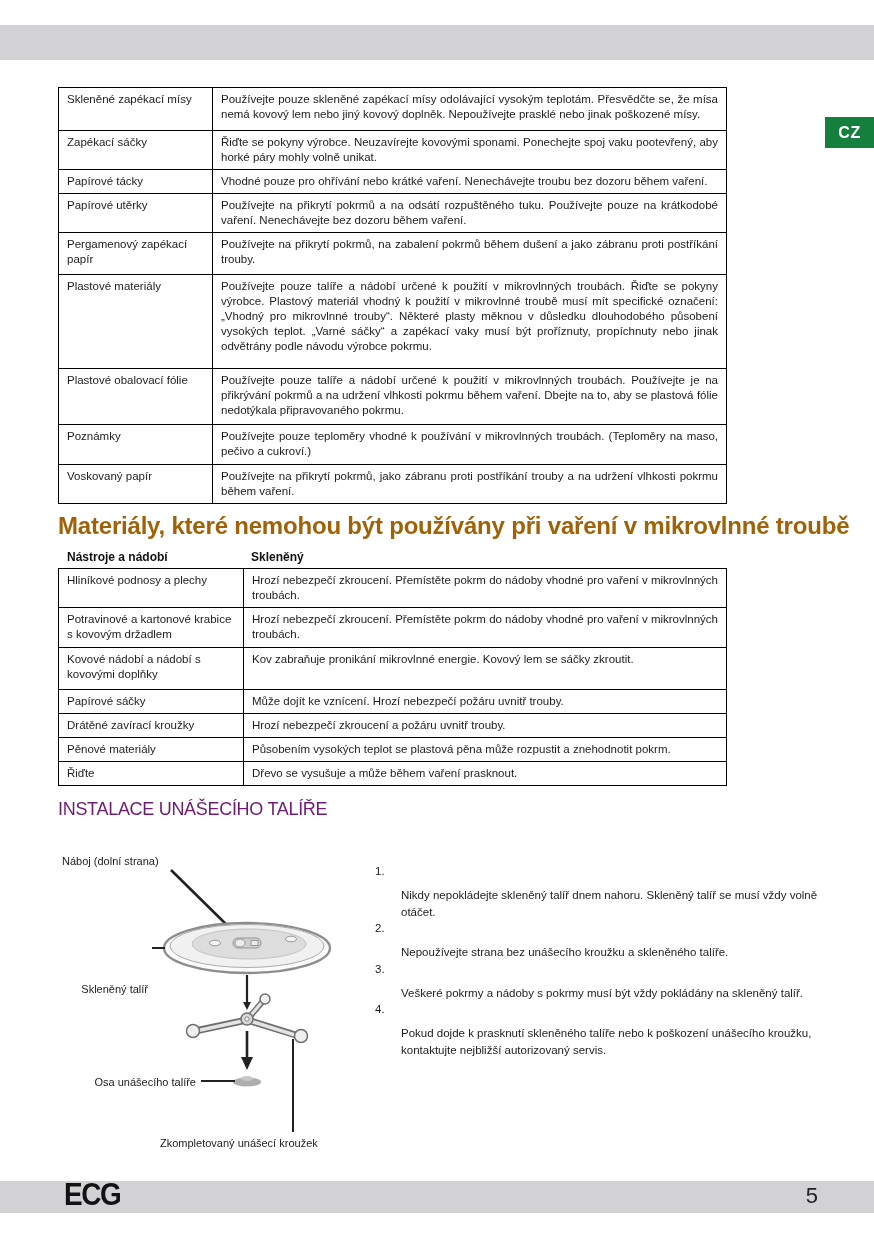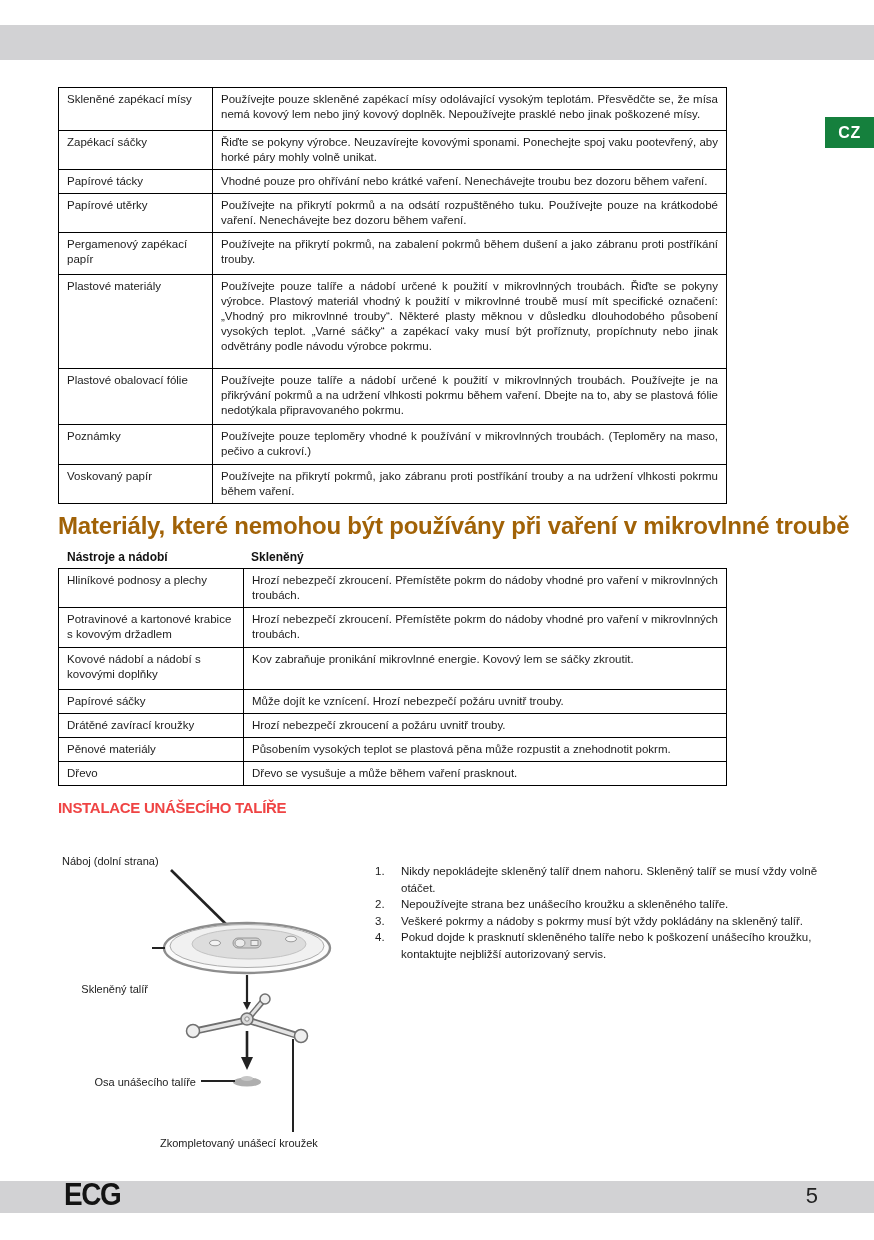--- a/index.html
+++ b/index.html
@@ -30,37 +30,37 @@
   .h-sub {
     position:absolute; left:58px; top:512px; font-size:24px; font-weight:bold;
     letter-spacing:-0.2px; color:#a16207;
   }
   .t2-headers { position:absolute; left:58px; top:550px; width:758px; height:16px;
     font-size:12px; font-weight:bold; color:#111; }
   .t2-headers .c1 { position:absolute; left:9px; top:0; }
   .t2-headers .c2 { position:absolute; left:193px; top:0; }
 
   .h-main {
-    position:absolute; left:58px; top:799px; font-size:15px; font-weight:bold;
-    letter-spacing:-0.3px; color:#ef4444;
+    position:absolute; left:58px; top:799px; font-size:18px; font-weight:normal;
+    letter-spacing:-0.3px; color:#701a75;
   }
 
   .diagram { position:absolute; left:55px; top:848px; width:330px; height:312px; }
   .diagram svg { position:absolute; left:0; top:0; }
   .dlabel { position:absolute; font-size:11px; line-height:13px; color:#222; white-space:nowrap; }
   .dl-hub  { left:7px;  top:7px; }
   .dl-tray { left:5px;  top:95px; width:88px; text-align:right;margin-top:40px; }
   .dl-axis { left:5px;  top:228px; width:136px; text-align:right; }
   .dl-ring { left:105px; top:289px; }
 
   .instructions { position:absolute; left:375px; top:863px; width:452px;
     font-size:11.5px; line-height:16.5px; color:#1c1c1c; }
   .ins-item { display:flex; }
   .ins-num { flex:0 0 26px; }
-  .ins-text { flex:1; }
+  .ins-text { flex:1;margin-top:24px; }
 
   .ecg-logo {
     position:absolute; left:64px; top:1177px; font-size:31px; font-weight:bold;
     color:#131313; letter-spacing:-1.5px; transform:scaleX(.9); transform-origin:left center;
   }
   .page-num { position:absolute; right:56px; top:1183px; font-size:22px; color:#222; }
 </style>
 </head>
 <body>
 
@@ -146,21 +146,21 @@
       </tr>
       <tr style="height:24px">
         <td>Drátěné zavírací kroužky</td>
         <td>Hrozí nebezpečí zkroucení a požáru uvnitř trouby.</td>
       </tr>
       <tr style="height:24px">
         <td>Pěnové materiály</td>
         <td>Působením vysokých teplot se plastová pěna může rozpustit a znehodnotit pokrm.</td>
       </tr>
       <tr style="height:24px">
-        <td>Dřevo</td>
+        <td>Řiďte</td>
         <td>Dřevo se vysušuje a může během vaření prasknout.</td>
       </tr>
     </tbody>
   </table>
 
   <div class="h-main">INSTALACE UNÁŠECÍHO TALÍŘE</div>
 
   <div class="diagram">
     <svg width="330" height="312" viewBox="0 0 330 312">
 

